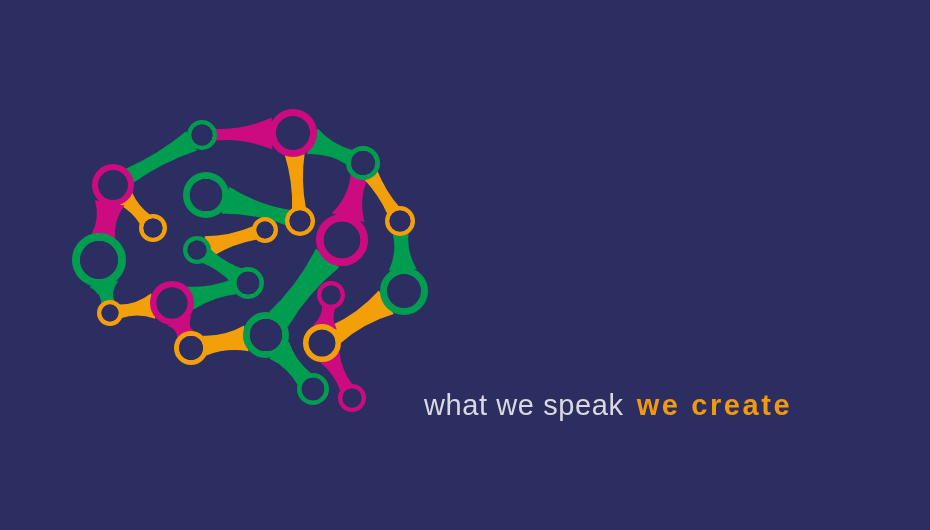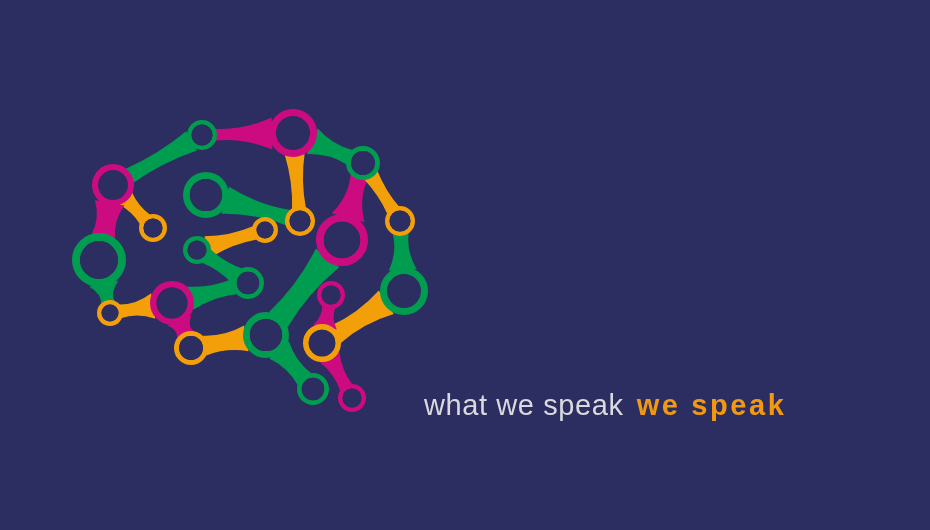--- a/index.html
+++ b/index.html
@@ -128,16 +128,16 @@
           <circle cx="253" cy="294" r="13.6" fill="none" stroke="#009c4f" stroke-width="4.8"></circle>
           <circle cx="253" cy="294" r="11.2" fill="#2c2d61"></circle>
           <circle cx="292" cy="303" r="11.75" fill="none" stroke="#cc0b80" stroke-width="4.5"></circle>
           <circle cx="292" cy="303" r="9.5" fill="#2c2d61"></circle>
         </g>
     </svg>
   </div>
 
   <div id="tagline">
     <span class="plain">what we speak</span>
-    <span class="accent">we speak</span>
+    <span class="accent">we create</span>
   </div>
 
 </div>
 
 </body></html>

